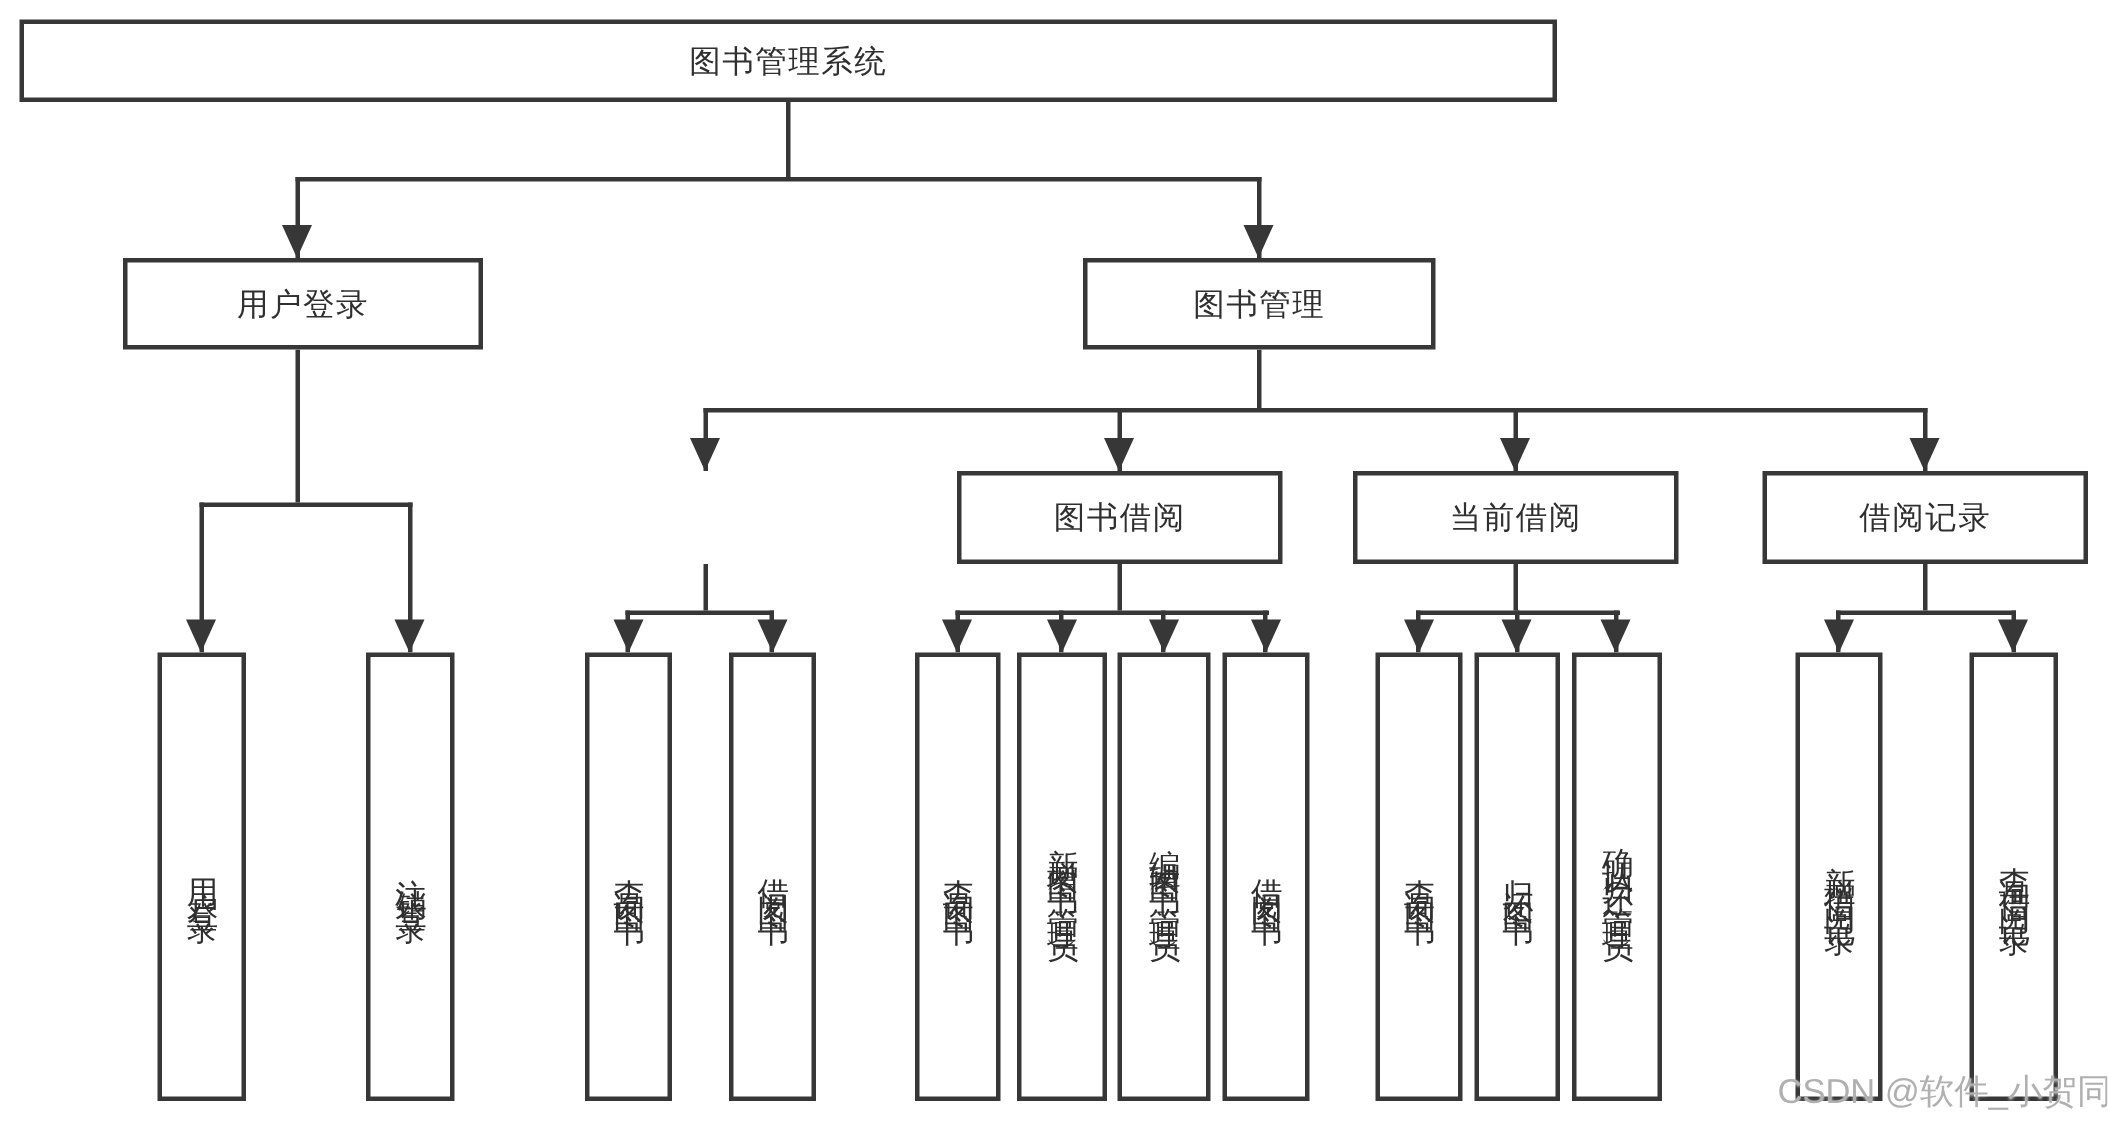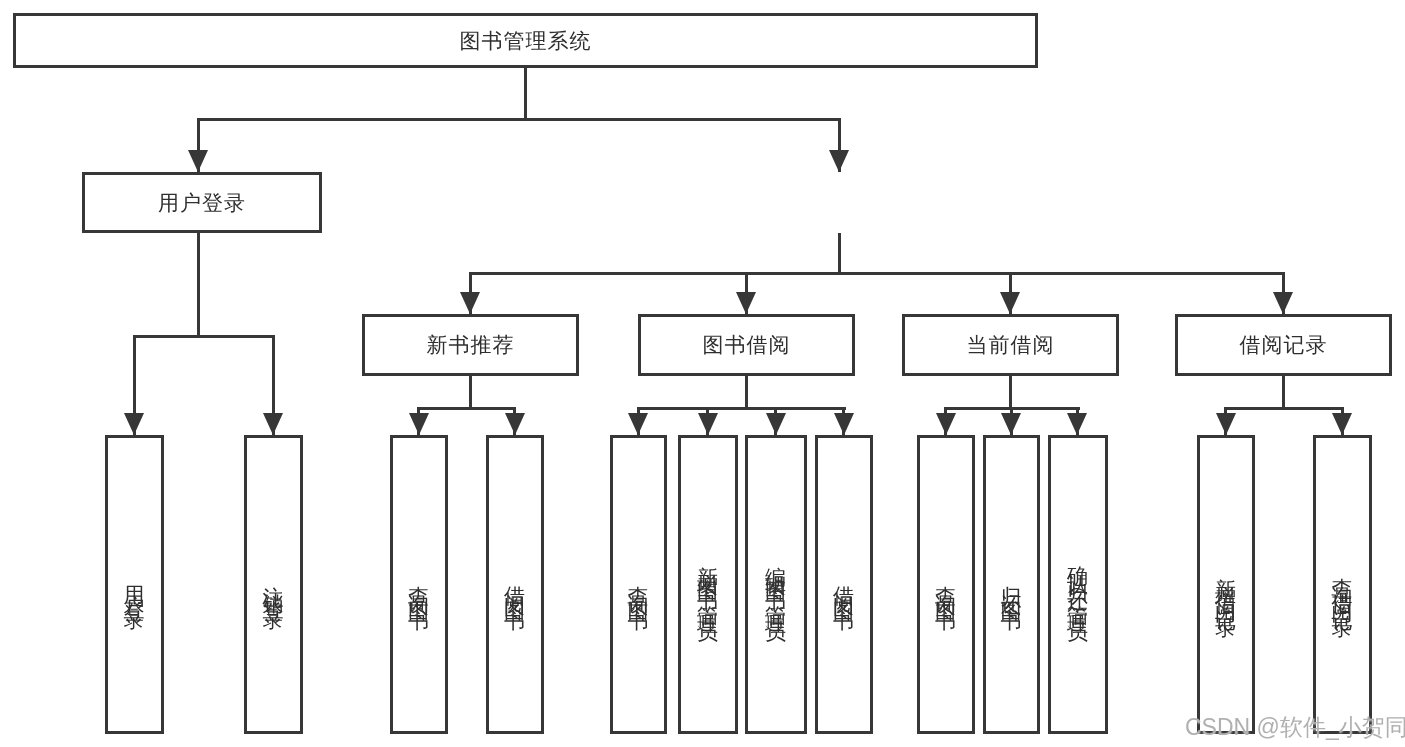--- a/index.html
+++ b/index.html
@@ -72,40 +72,40 @@
   <div class="box" style="left:13px; top:13px; width:1025px; height:55px;text-align:right;">图书管理系统</div>
 
   <div class="vline" style="left:524px; top:68px; height:50px;"></div>
   <div class="hline" style="left:197px; top:118px; width:644px;"></div>
   <div class="vline" style="left:197px; top:118px; height:54px;"></div>
   <div class="vline" style="left:838px; top:118px; height:54px;"></div>
   <div class="arrow" style="left:188px; top:150px;"></div>
   <div class="arrow" style="left:829px; top:150px;"></div>
 
   <div class="box" style="left:82px; top:172px; width:240px; height:61px;">用户登录</div>
+  <div class="box" style="left:722px; top:172px; width:235px; height:61px;">图书管理</div>
 
   <div class="vline" style="left:197px; top:233px; height:102px;"></div>
   <div class="hline" style="left:133px; top:335px; width:142px;"></div>
   <div class="vline" style="left:133px; top:335px; height:100px;"></div>
   <div class="vline" style="left:272px; top:335px; height:100px;"></div>
   <div class="arrow" style="left:124px; top:413px;"></div>
   <div class="arrow" style="left:263px; top:413px;"></div>
 
   <div class="vline" style="left:838px; top:233px; height:39px;"></div>
   <div class="hline" style="left:469px; top:272px; width:816px;"></div>
   <div class="vline" style="left:469px; top:272px; height:42px;"></div>
   <div class="vline" style="left:745px; top:272px; height:42px;"></div>
   <div class="vline" style="left:1009px; top:272px; height:42px;"></div>
   <div class="vline" style="left:1282px; top:272px; height:42px;"></div>
   <div class="arrow" style="left:460px; top:292px;"></div>
   <div class="arrow" style="left:736px; top:292px;"></div>
   <div class="arrow" style="left:1000px; top:292px;"></div>
   <div class="arrow" style="left:1273px; top:292px;"></div>
 
-  <div class="box" style="left:362px; top:314px; width:217px; height:62px;">新书推荐</div>
   <div class="box" style="left:902px; top:314px; width:217px; height:62px;">当前借阅</div>
   <div class="box" style="left:638px; top:314px; width:217px; height:62px;">图书借阅</div>
   <div class="box" style="left:1175px; top:314px; width:217px; height:62px;">借阅记录</div>
 
   <div class="vline" style="left:469px; top:376px; height:31px;"></div>
   <div class="hline" style="left:417px; top:407px; width:99px;"></div>
   <div class="vline" style="left:417px; top:407px; height:28px;"></div>
   <div class="vline" style="left:513px; top:407px; height:28px;"></div>
   <div class="arrow" style="left:409px; top:413px;"></div>
   <div class="arrow" style="left:505px; top:413px;"></div>

